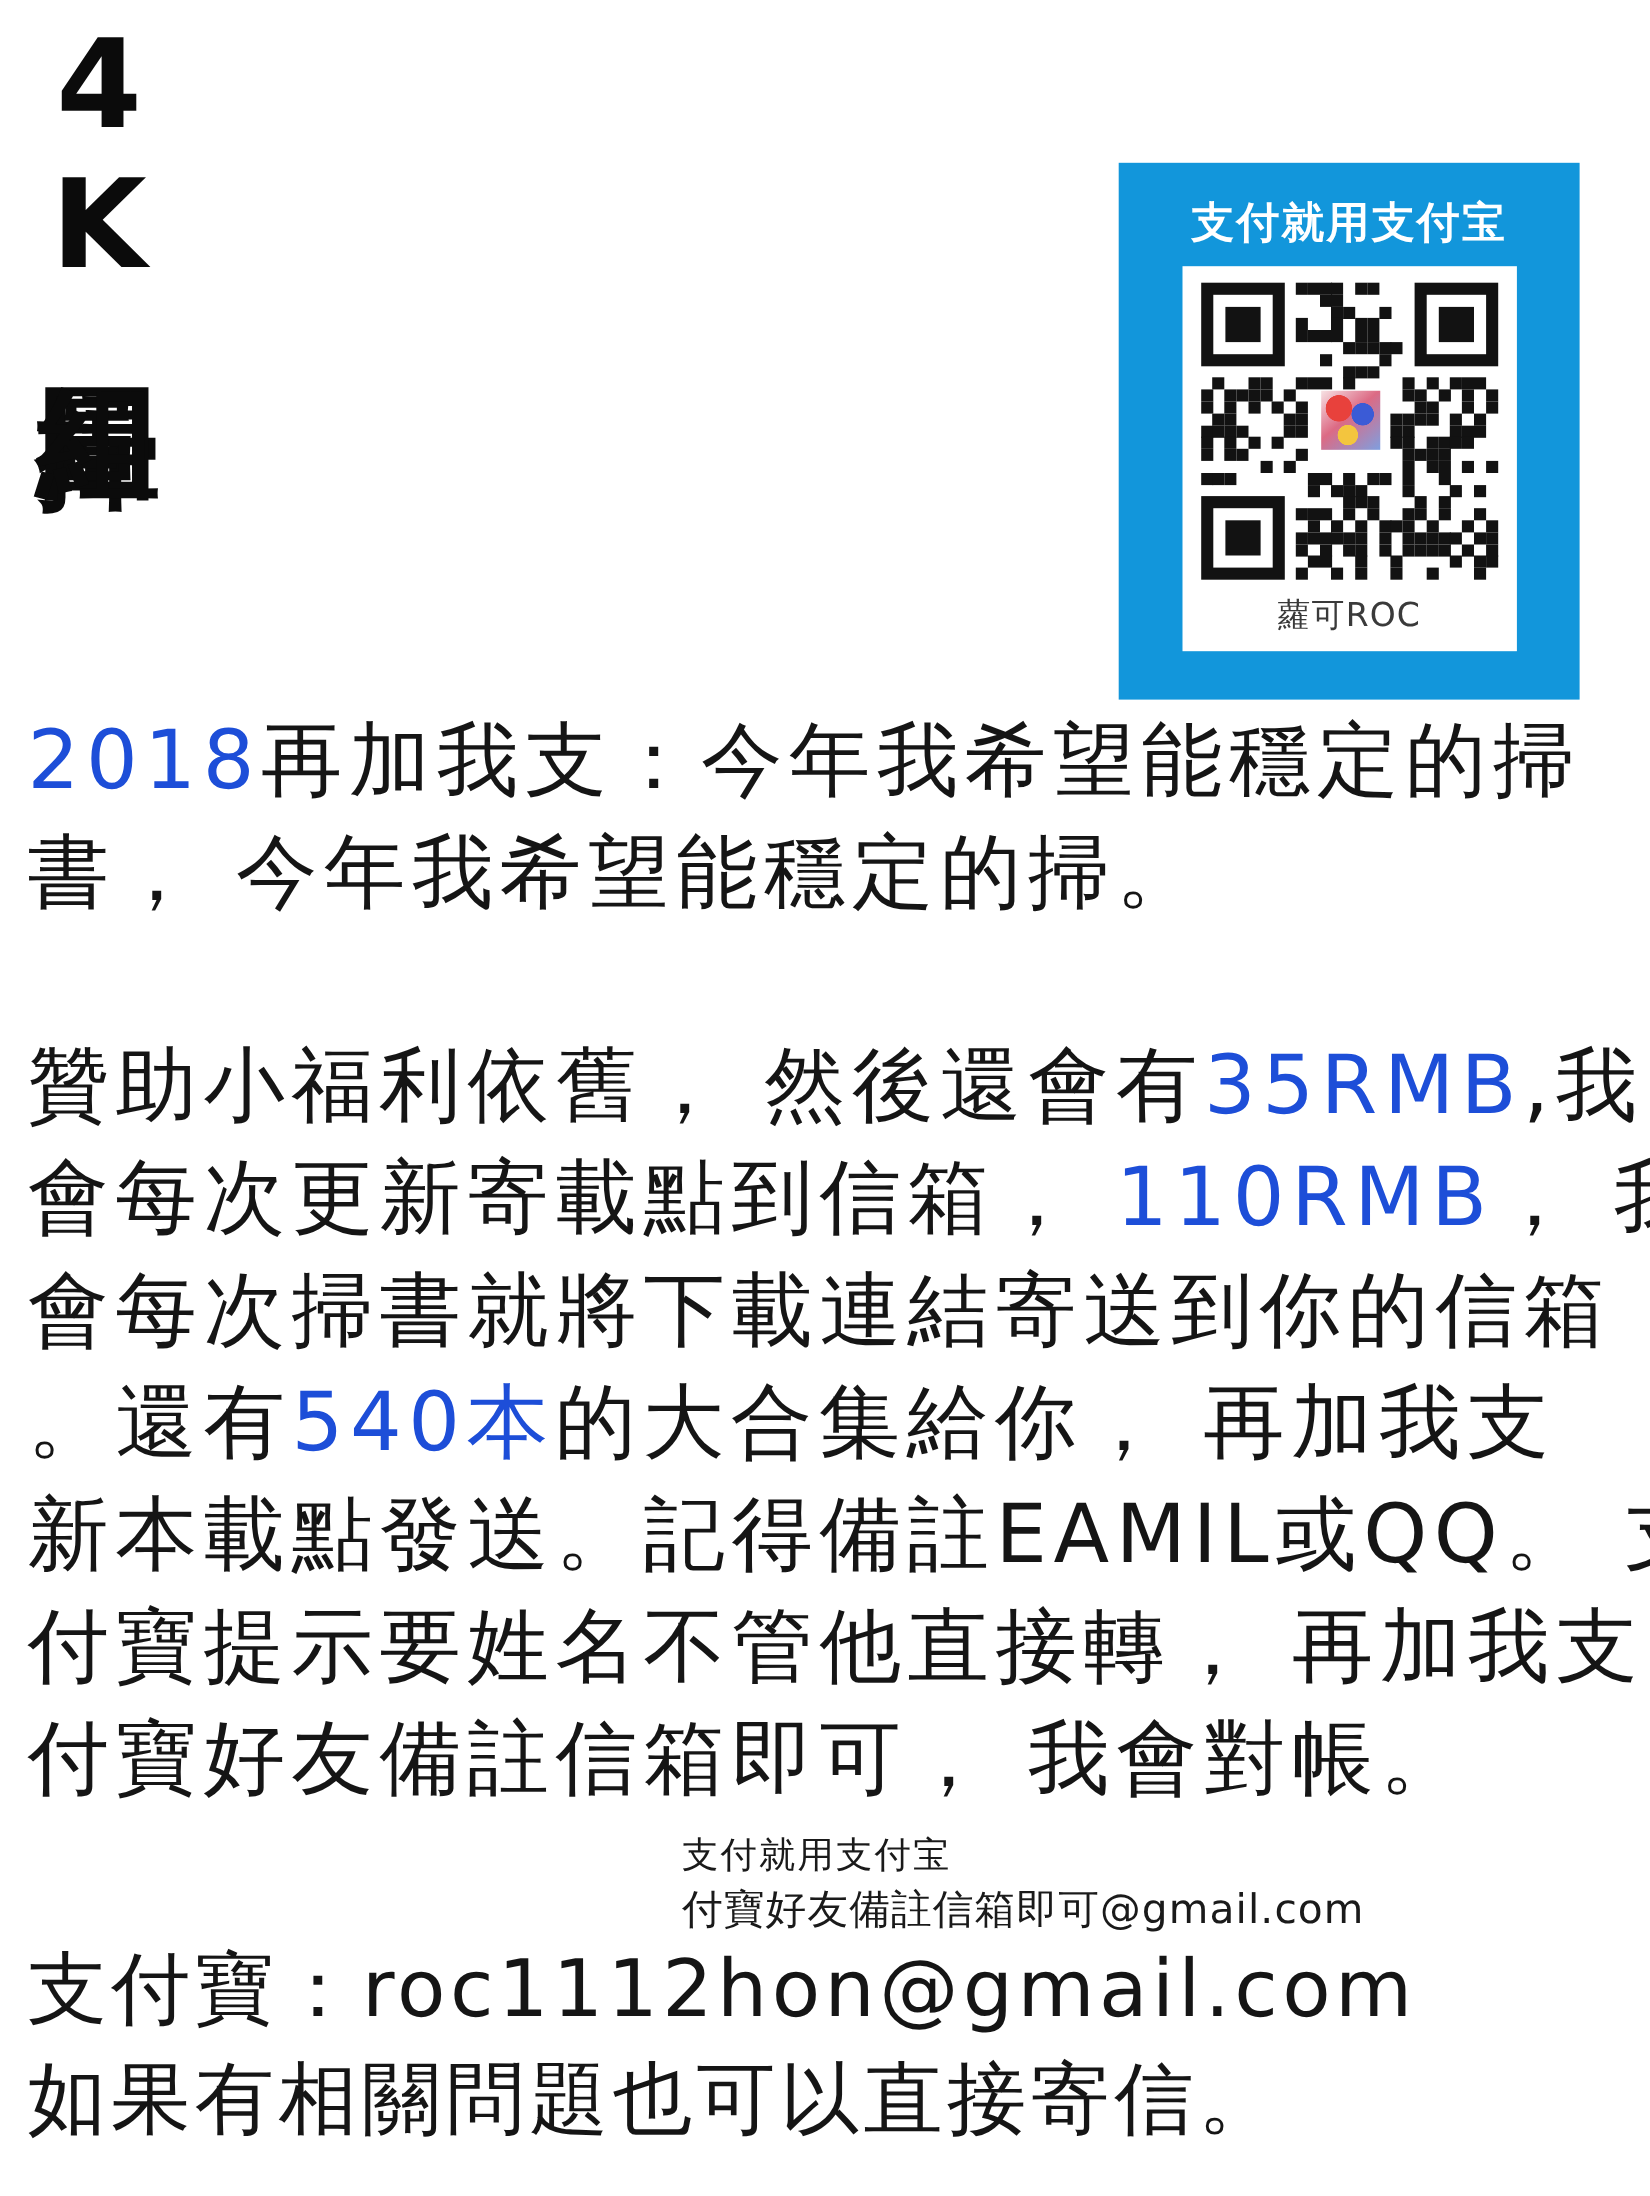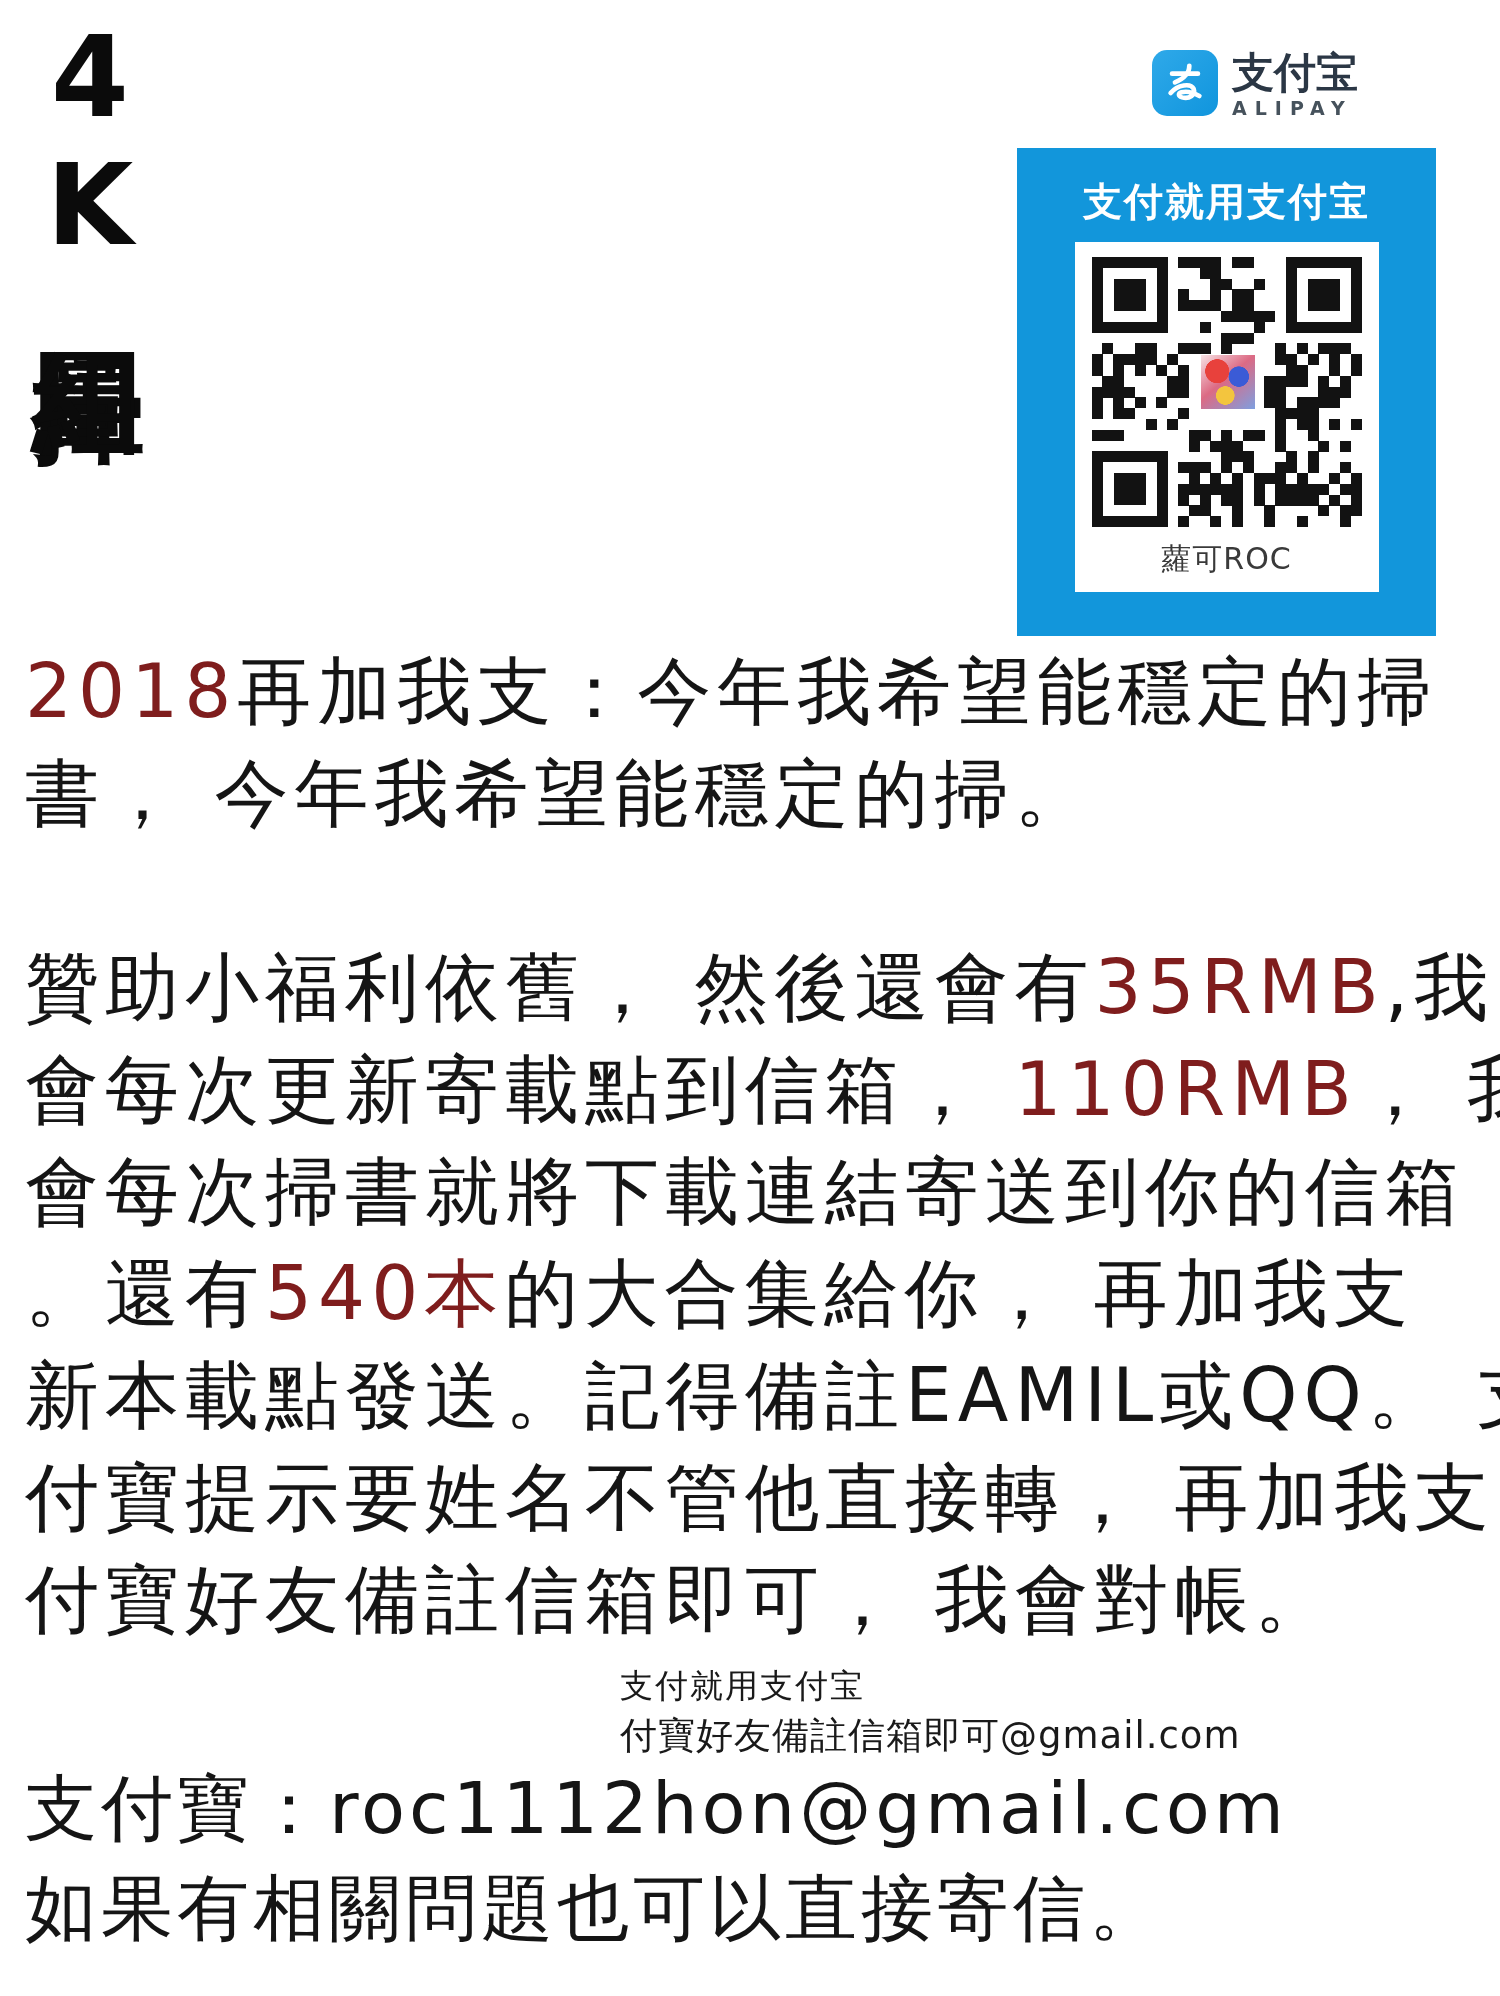--- a/index.html
+++ b/index.html
@@ -42,53 +42,40 @@
                background:
                  radial-gradient(circle at 30% 30%, #e8413c 0 22%, transparent 23%),
                  radial-gradient(circle at 70% 40%, #3b5bd6 0 20%, transparent 21%),
                  radial-gradient(circle at 45% 75%, #f3c53e 0 18%, transparent 19%),
                  linear-gradient(140deg,#f7e2e4 0%,#dc6a84 45%,#7e9fe0 100%); }
   .qr-label { margin-top:12px; font-size:30px; color:#3a3a3a; letter-spacing:1px; }
 
   
   .hw { position:absolute; left:25px; color:#151515; }
   .hw-line { font-size:74px; line-height:102px; letter-spacing:6px; white-space:nowrap; }
-  .red { color:#7f1d1d; }
+  .red { color:#1d4ed8; }
   .para1 { top:640px; }
   .para2 { top:936px; }
 
   
   .footnote { position:absolute; left:620px; top:1662px; color:#1a1a1a; }
   .footnote-line1 { font-size:33px; line-height:48px; letter-spacing:2px; }
   .footnote-line2 { font-size:37px; line-height:52px; letter-spacing:1px; }
 
   
   .contact { position:absolute; left:25px; top:1758px; color:#151515; }
   .contact-line { font-size:72px; line-height:100px; letter-spacing:4px; white-space:nowrap; }
 </style>
 </head>
 <body>
 
 <div class="page">
 
   <div class="vertical-title">4K掃圖組</div>
 
-  <div class="alipay-logo">
-    <div class="icon">
-      <svg width="46" height="46" viewBox="0 0 64 64" fill="none" stroke="#ffffff" stroke-width="6.5" stroke-linecap="round">
-        <path d="M14 19 H50"></path>
-        <path d="M38 8 C38 20 30 26 18 31"></path>
-        <path d="M12 46 C22 34 40 32 44 40 C47 48 38 55 28 52 C16 48 30 38 52 50"></path>
-      </svg>
-    </div>
-    <div class="brand">
-      <span class="brand-cn">支付宝</span>
-      <span class="brand-en">ALIPAY</span>
-    </div>
-  </div>
 
   <div class="qr-card">
     <div class="qr-card-title">支付就用支付宝</div>
     <div class="qr-panel">
       <div class="qr-box">
         <div class="qr-finder tl"></div>
         <div class="qr-finder tr"></div>
         <div class="qr-finder bl"></div>
         <div class="qr-avatar"></div>
       <div class="qm" style="left: 86.4px; top: 0px;"></div>

